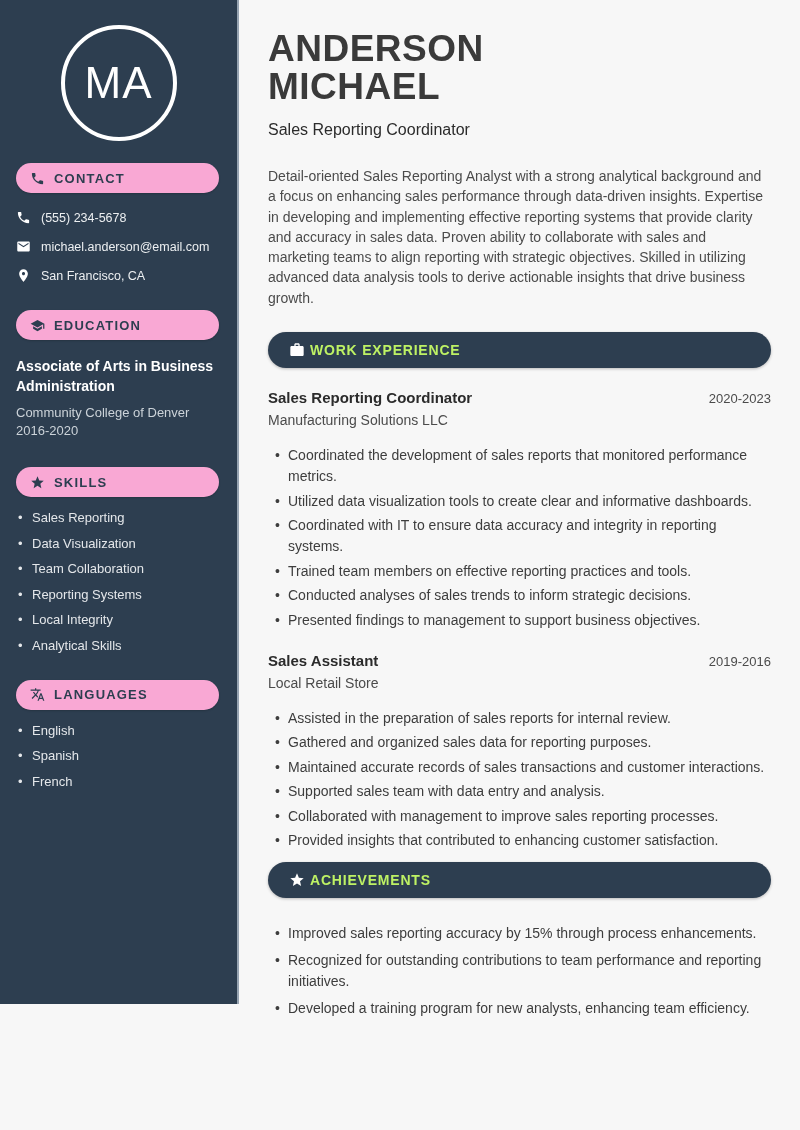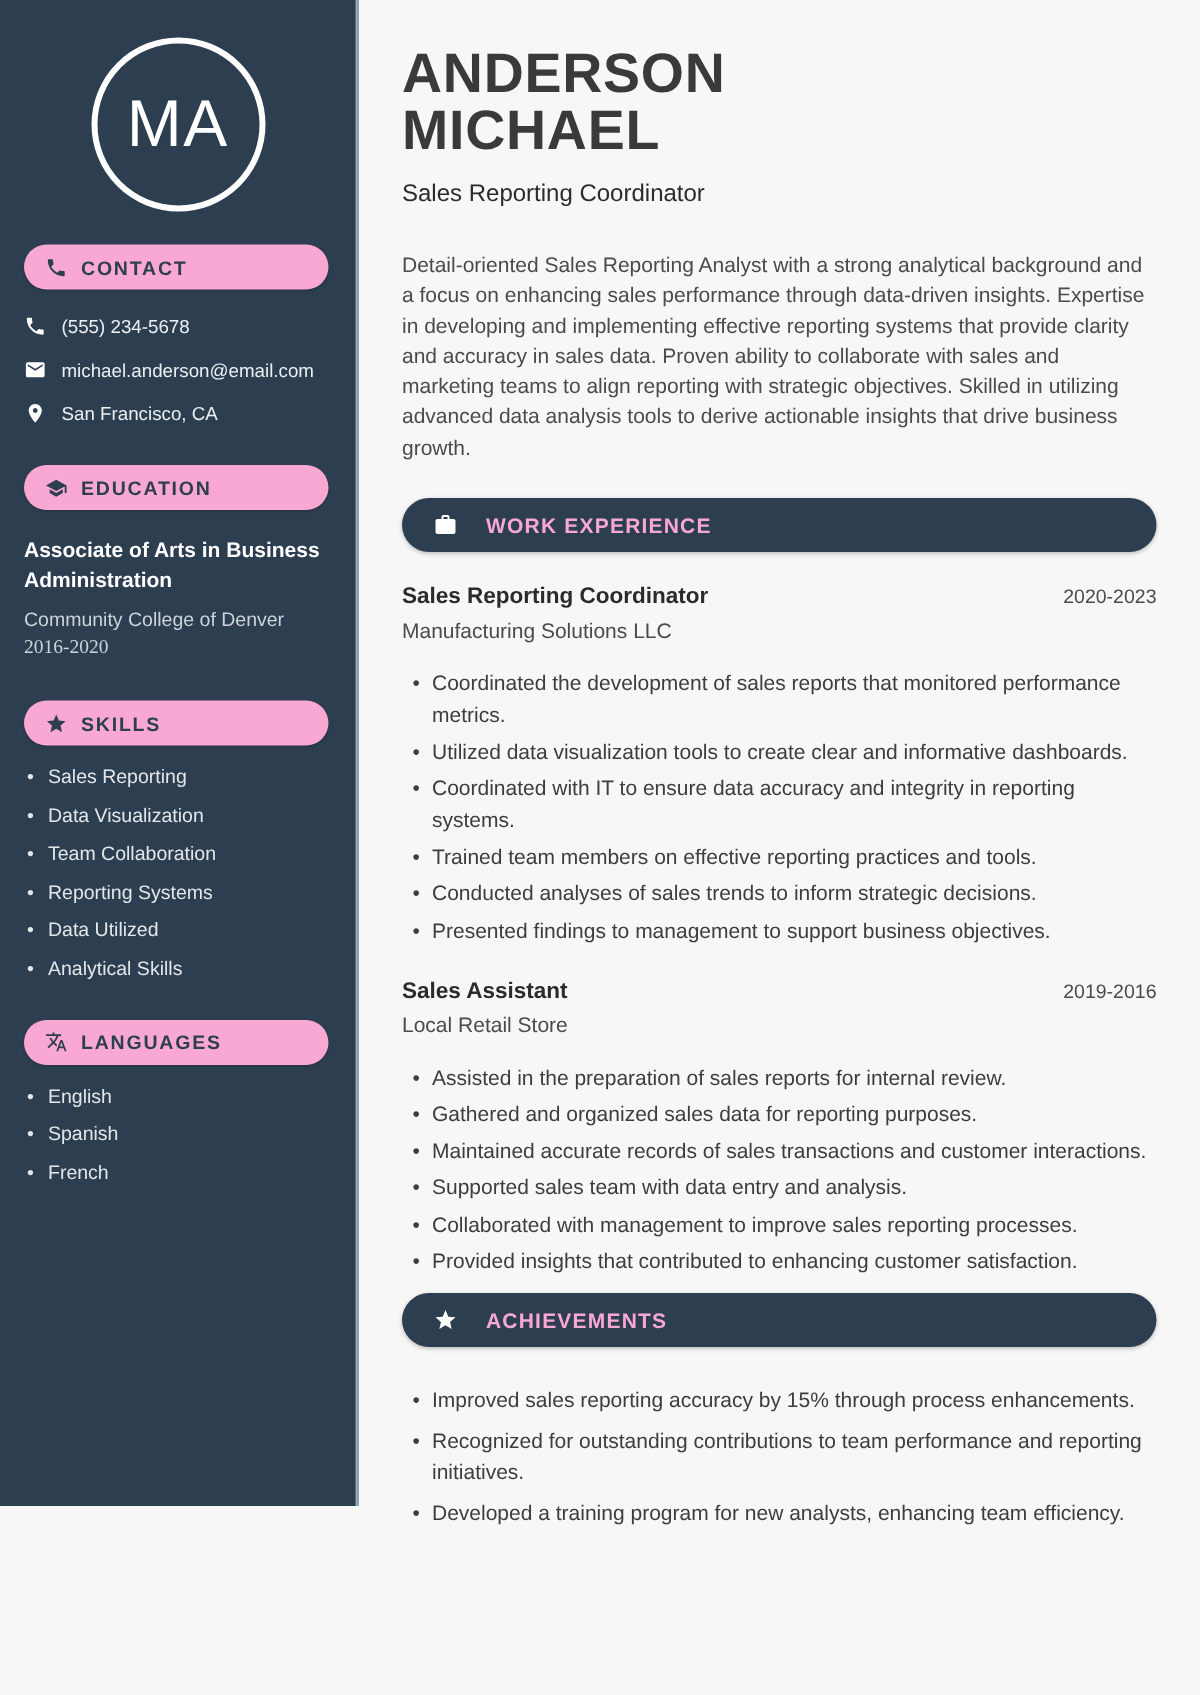--- a/index.html
+++ b/index.html
@@ -37,40 +37,40 @@
   .side-pill svg { width: 15px; height: 15px; fill: #2d3e50; flex: none; }
   .contact-block { margin-top: 22px; }
   .contact-rows { margin: 17px 16px 0 16px; }
   .contact-row { display: flex; align-items: center; gap: 10px; margin-bottom: 14px; }
   .contact-row svg { width: 15px; height: 15px; fill: #ffffff; flex: none; }
   .contact-row span { font-size: 12.5px; color: #eceff1; }
   .side-section { margin-top: 27px; }
   .edu-body { margin: 16px 16px 0 16px; }
   .edu-degree { color: #ffffff; font-weight: 700; font-size: 14px; line-height: 20px; }
   .edu-school { margin-top: 8px; color: #ccd3d9; font-size: 13px; line-height: 18px; }
-  .edu-years { color: #ccd3d9; font-size: 13px; line-height: 18px; font-family: Liberation Serif, serif; }
+  .edu-years { color: #ccd3d9; font-size: 13px; line-height: 18px; }
   .side-list { margin: 14px 16px 0 18px; list-style: none; }
   .side-list li {
     font-size: 13px; color: #e4e7ea; line-height: 14px;
     margin-bottom: 11.5px; padding-left: 14px; position: relative;
   }
   .side-list li::before {
     content: "•"; position: absolute; left: 0; top: 0; color: #e4e7ea;
   }
 
   
   .main { flex: 1; padding: 30px 29px 0 29px; }
   .name { color: #3a3a3a; font-size: 37px; font-weight: 700; line-height: 38px; letter-spacing: 0.5px; }
   .job-title { margin-top: 15px; color: #2b2b2b; font-size: 16px; }
   .summary { margin-top: 27px; color: #4b4b4b; font-size: 14px; line-height: 20.3px; }
   .section-pill {
     margin-top: 24px; height: 36px;
-    background: #2d3e50; color: #f9a8d4;
+    background: #2d3e50; color: #bef264;
     border-radius: 18px;
-    display: flex; align-items: center; gap: 19px;
+    display: flex; align-items: center; gap: 5px;
     padding: 0 21px;
     font-size: 14px; font-weight: 700; letter-spacing: 0.8px;
     box-shadow: 0 1px 3px rgba(0,0,0,0.25);
   }
   .section-pill svg { width: 16px; height: 16px; fill: #ffffff; flex: none; }
   .job { margin-top: 21px; }
   .job-head { display: flex; justify-content: space-between; align-items: baseline; }
   .job-role { color: #2b2b2b; font-size: 15px; font-weight: 700; }
   .job-dates { color: #4b4b4b; font-size: 13px; }
   .job-company { margin-top: 6px; color: #4b4b4b; font-size: 14px; }
@@ -142,21 +142,21 @@
       <svg viewBox="0 0 24 24">
           <path d="M12 17.27L18.18 21l-1.64-7.03L22 9.24l-7.19-.61L12 2 9.19 8.63 2 9.24l5.46 4.73L5.82 21z"></path>
         </svg>
       <span>SKILLS</span>
     </div>
     <ul class="side-list">
       <li>Sales Reporting</li>
       <li>Data Visualization</li>
       <li>Team Collaboration</li>
       <li>Reporting Systems</li>
-      <li>Data Utilized</li>
+      <li>Local Integrity</li>
       <li>Analytical Skills</li>
     </ul>
   </div>
 
   <div class="side-section">
     <div class="side-pill">
       <svg viewBox="0 0 24 24">
           <path d="M12.87 15.07l-2.54-2.51.03-.03c1.74-1.94 2.98-4.17 3.71-6.53H17V4h-7V2H8v2H1v1.99h11.17C11.5 7.92 10.44 9.75 9 11.35 8.07 10.32 7.3 9.19 6.69 8h-2c.73 1.63 1.73 3.17 2.98 4.56l-5.09 5.02L4 19l5-5 3.11 3.11.76-2.04zM18.5 10h-2L12 22h2l1.12-3h4.75L21 22h2l-4.5-12zm-2.62 7l1.62-4.33L19.12 17h-3.24z"></path>
         </svg>
       <span>LANGUAGES</span>

